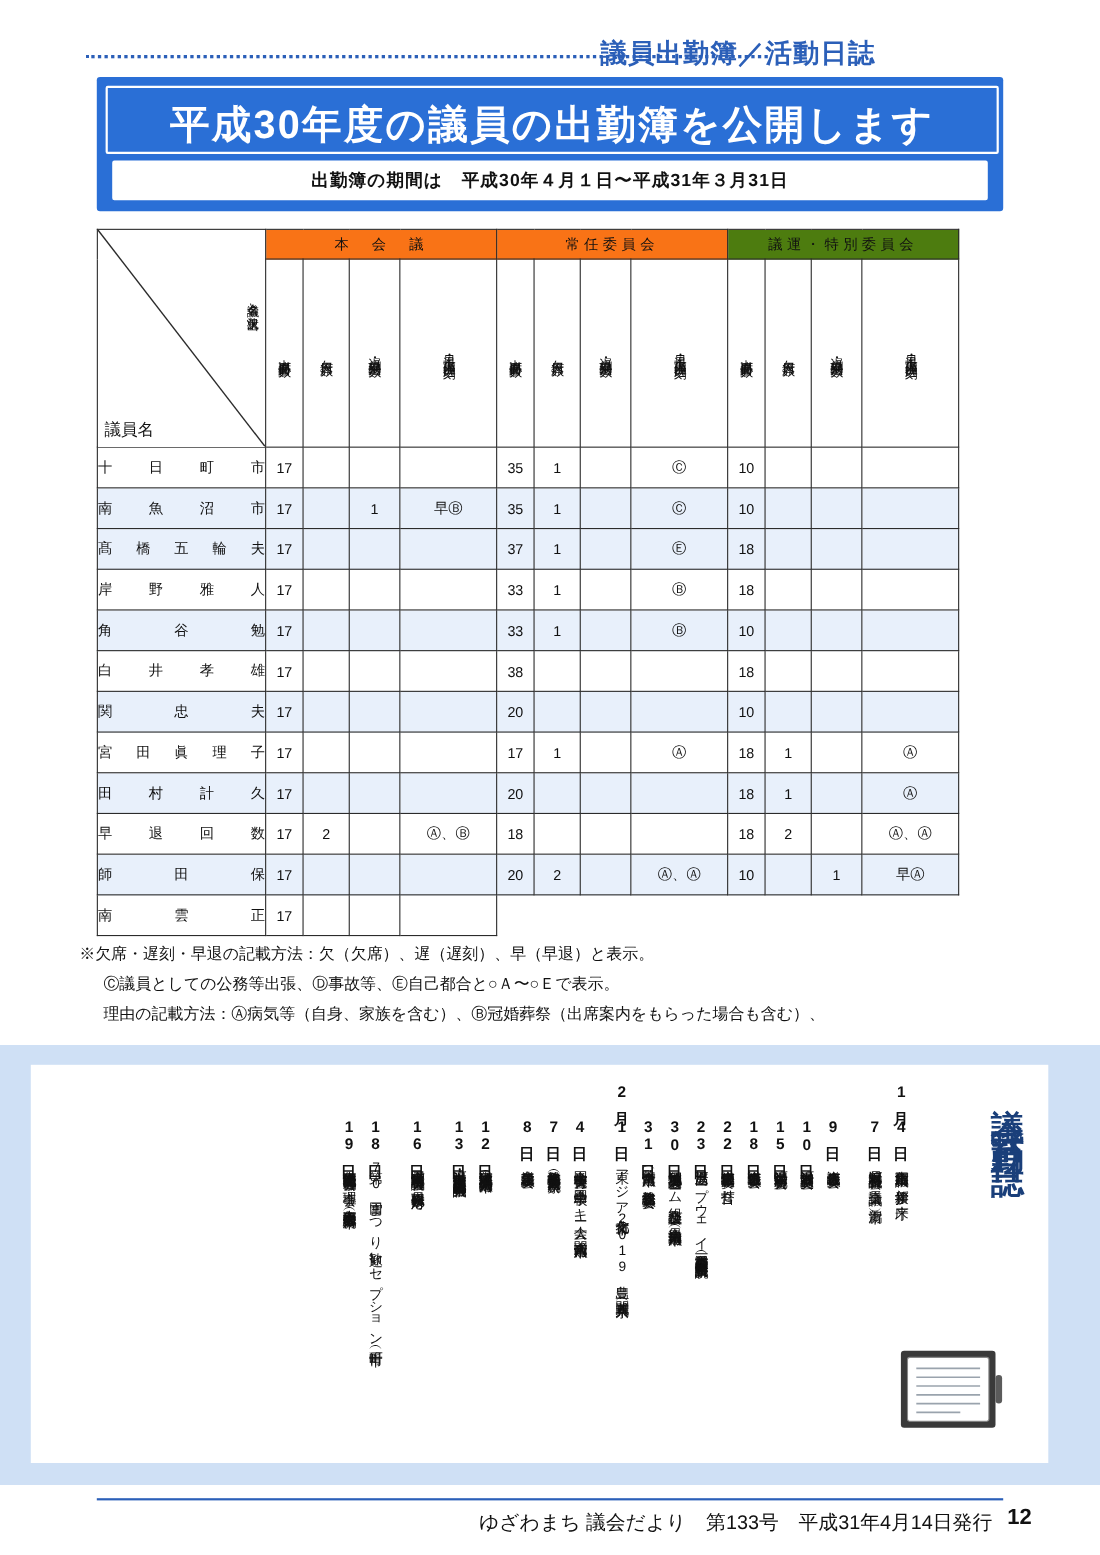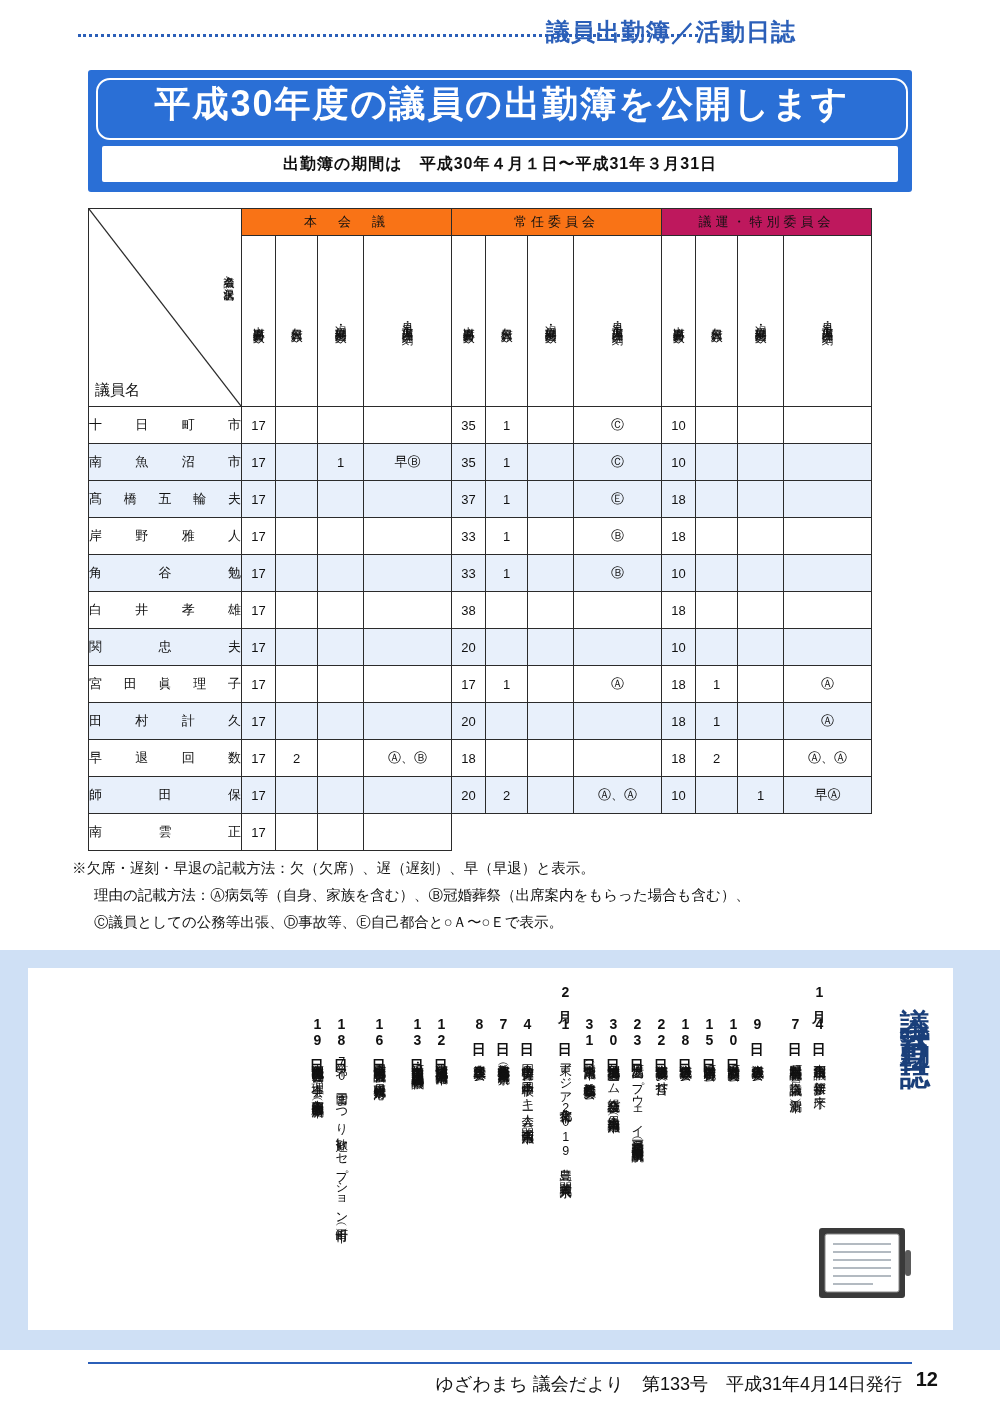--- a/index.html
+++ b/index.html
@@ -6,39 +6,39 @@
   body{
     width:1000px;height:1414px;
     background:#ffffff;
     font-family:"Liberation Sans", sans-serif;
     color:#111;
     position:relative;
     overflow:hidden;
   }
   
   .page-header{
-    position:absolute;left:0;top:0;width:868px;height:56px;
+    position:absolute;left:0;top:16px;width:868px;height:56px;
   }
   .dotline{
     position:absolute;left:78px;top:34px;width:620px;height:0;
     border-top:3px dotted #2b5fb8;
   }
   .header-title{
     position:absolute;right:72px;top:16px;
     font-size:24px;font-weight:bold;color:#2b5fb8;letter-spacing:1px;
   }
   
   .title-band{
     position:absolute;left:88px;top:70px;width:824px;height:122px;
     background:#2a6fd6;border-radius:3px;
   }
   .title-band-inner{
     position:absolute;left:8px;top:8px;width:808px;height:58px;
-    border:2px solid #ffffff;border-radius:14px;
-    display:flex;align-items:flex-start;justify-content:center;
+    border:2px solid #ffffff;border-radius:2px;
+    display:flex;align-items:flex-end;justify-content:center;
   }
   .title-band-inner .t{
     color:#ffffff;font-size:36px;font-weight:bold;letter-spacing:2px;
   }
   .subtitle-box{
     position:absolute;left:14px;top:76px;width:796px;height:36px;
     background:#ffffff;border-radius:2px;
     display:flex;align-items:center;justify-content:center;
   }
   .subtitle-box .s{font-size:16px;font-weight:bold;color:#111;letter-spacing:1px;}
@@ -46,21 +46,21 @@
   
   .tbl-wrap{position:absolute;left:88px;top:208px;width:824px;}
   table.att{border-collapse:collapse;table-layout:fixed;}
   table.att td,table.att th{
     border:1px solid #2b2b2b;
     font-size:13px;color:#111;text-align:center;vertical-align:middle;
     padding:0;
   }
   .grp{height:26px;font-size:15px;font-weight:normal;letter-spacing:4px;}
   .grp.sh{background:#f97316;}
-  .grp.blue{background:#be185d;}
+  .grp.blue{background:#4d7c0f;}
   .hdr-cell{height:170px;}
   .vtext{
     writing-mode:vertical-rl;text-orientation:upright;
     display:inline-block;line-height:1.05;font-size:12px;letter-spacing:1px;
     height:150px;
   }
   .vtext.small{font-size:11.5px;}
   .namecell-head{
     position:relative;width:152px;height:170px;background:#fff;
   }
@@ -381,22 +381,22 @@
     <td style="border:none"></td>
     <td style="border:none"></td>
     <td style="border:none"></td>
   </tr>
 </tbody>
     </table>
 </div>
 
 <div class="notes">
   <div>※欠席・遅刻・早退の記載方法：欠（欠席）、遅（遅刻）、早（早退）と表示。</div>
+  <div class="l2">Ⓒ議員としての公務等出張、Ⓓ事故等、Ⓔ自己都合と○Ａ〜○Ｅで表示。</div>
   <div class="l2">理由の記載方法：Ⓐ病気等（自身、家族を含む）、Ⓑ冠婚葬祭（出席案内をもらった場合も含む）、</div>
-  <div class="l2">Ⓒ議員としての公務等出張、Ⓓ事故等、Ⓔ自己都合と○Ａ〜○Ｅで表示。</div>
 </div>
 
 <div class="bottom-panel">
   <div class="bottom-inner">
     <div class="diary-title">議会活動日誌</div>
     <svg class="book-icon" viewBox="0 0 110 86">
       <rect x="6" y="8" width="86" height="70" rx="3" fill="#3a3a3a"></rect>
       <rect x="12" y="14" width="74" height="58" rx="2" fill="#ffffff" stroke="#888" stroke-width="1"></rect>
       <g stroke="#9aa3ad" stroke-width="1.5">
         <line x1="20" y1="24" x2="78" y2="24"></line>

